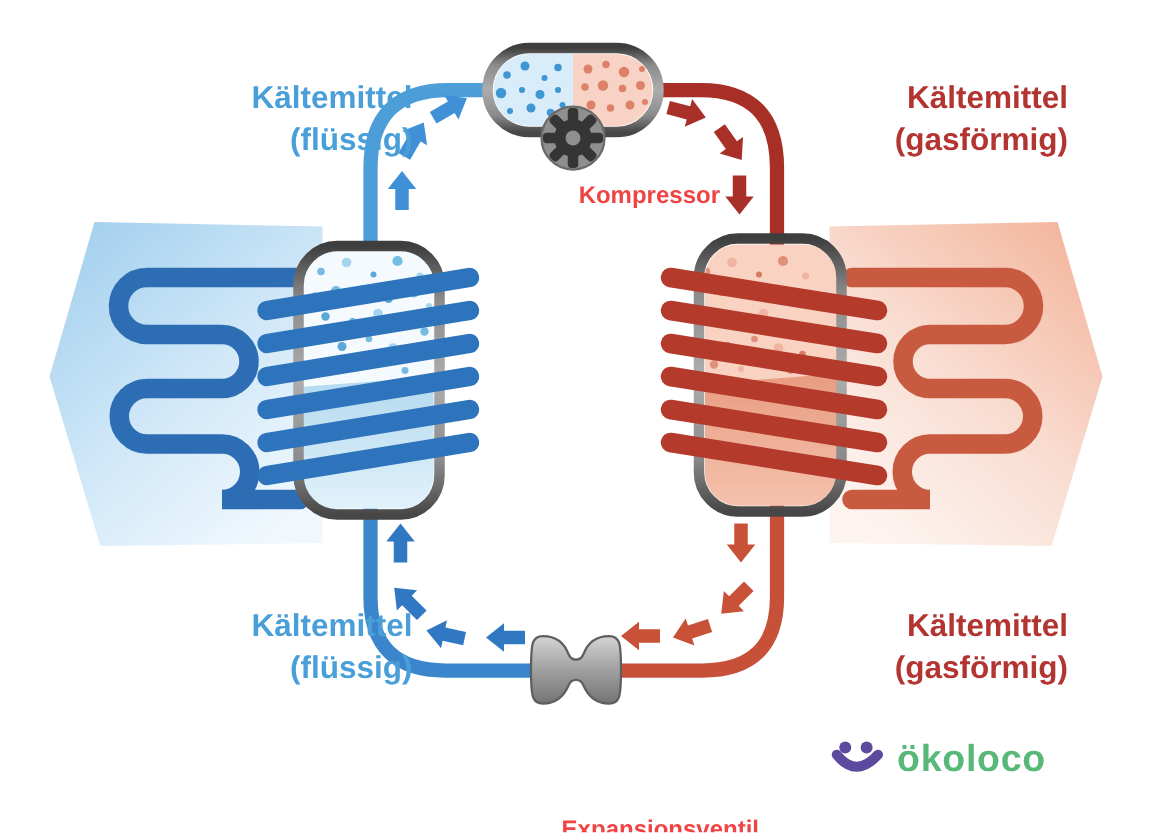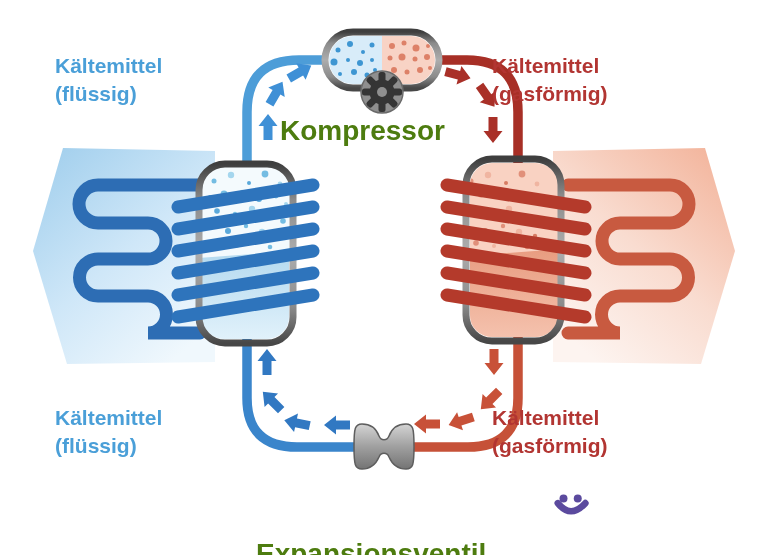--- a/index.html
+++ b/index.html
@@ -1,22 +1,22 @@
 <!DOCTYPE html>
 <html><head>
 <meta charset="utf-8">
 <style>
   html,body{margin:0;padding:0;background:#fff;}
   #stage{position:relative;width:768px;height:555px;background:#ffffff;overflow:hidden;
          font-family:"Liberation Sans", sans-serif;}
   #diagram{position:absolute;left:0;top:0;}
-  .lbl{position:absolute;text-align:left;font-weight:700;line-height:28px;font-size:21px;}
+  .lbl{position:absolute;text-align:right;font-weight:700;line-height:28px;font-size:21px;}
   .lbl.blue{color:#4A9FD8;}
   .lbl.red{color:#B23532;}
-  .lbl.indigo{color:#4d7c0f;font-size:28px;line-height:24px;}
+  .lbl.indigo{color:#ef4444;font-size:16px;line-height:24px;}
   .corner{width:220px;}
   .logo{position:absolute;left:554px;top:487px;display:flex;align-items:center;gap:6px;}
   .logo .word{color:#58B878;font-weight:700;font-size:25px;letter-spacing:0.5px;}
 </style>
 </head>
 <body>
 
 <div id="stage">
 
 <svg id="diagram" width="768" height="555" viewBox="0 0 768 555" xmlns="http://www.w3.org/2000/svg">
@@ -274,15 +274,16 @@
 </div>
 <div class="lbl indigo" style="left:280px;top:119px;width:200px;">Kompressor</div>
 <div class="lbl indigo" style="left:256px;top:494px;width:250px;margin-top:48px;">Expansionsventil</div>
 
 <div class="logo">
   <svg width="38" height="38" viewBox="0 0 40 40">
     <circle cx="10" cy="12" r="4.2" fill="#5B4A9E"></circle>
     <circle cx="25" cy="12" r="4.2" fill="#5B4A9E"></circle>
     <path d="M 4 17 Q 17.5 34 33 17" fill="none" stroke="#5B4A9E" stroke-width="7" stroke-linecap="round"></path>
   </svg>
+  <span class="word">ökoloco</span>
 </div>
 
 </div>
 
 </body></html>

